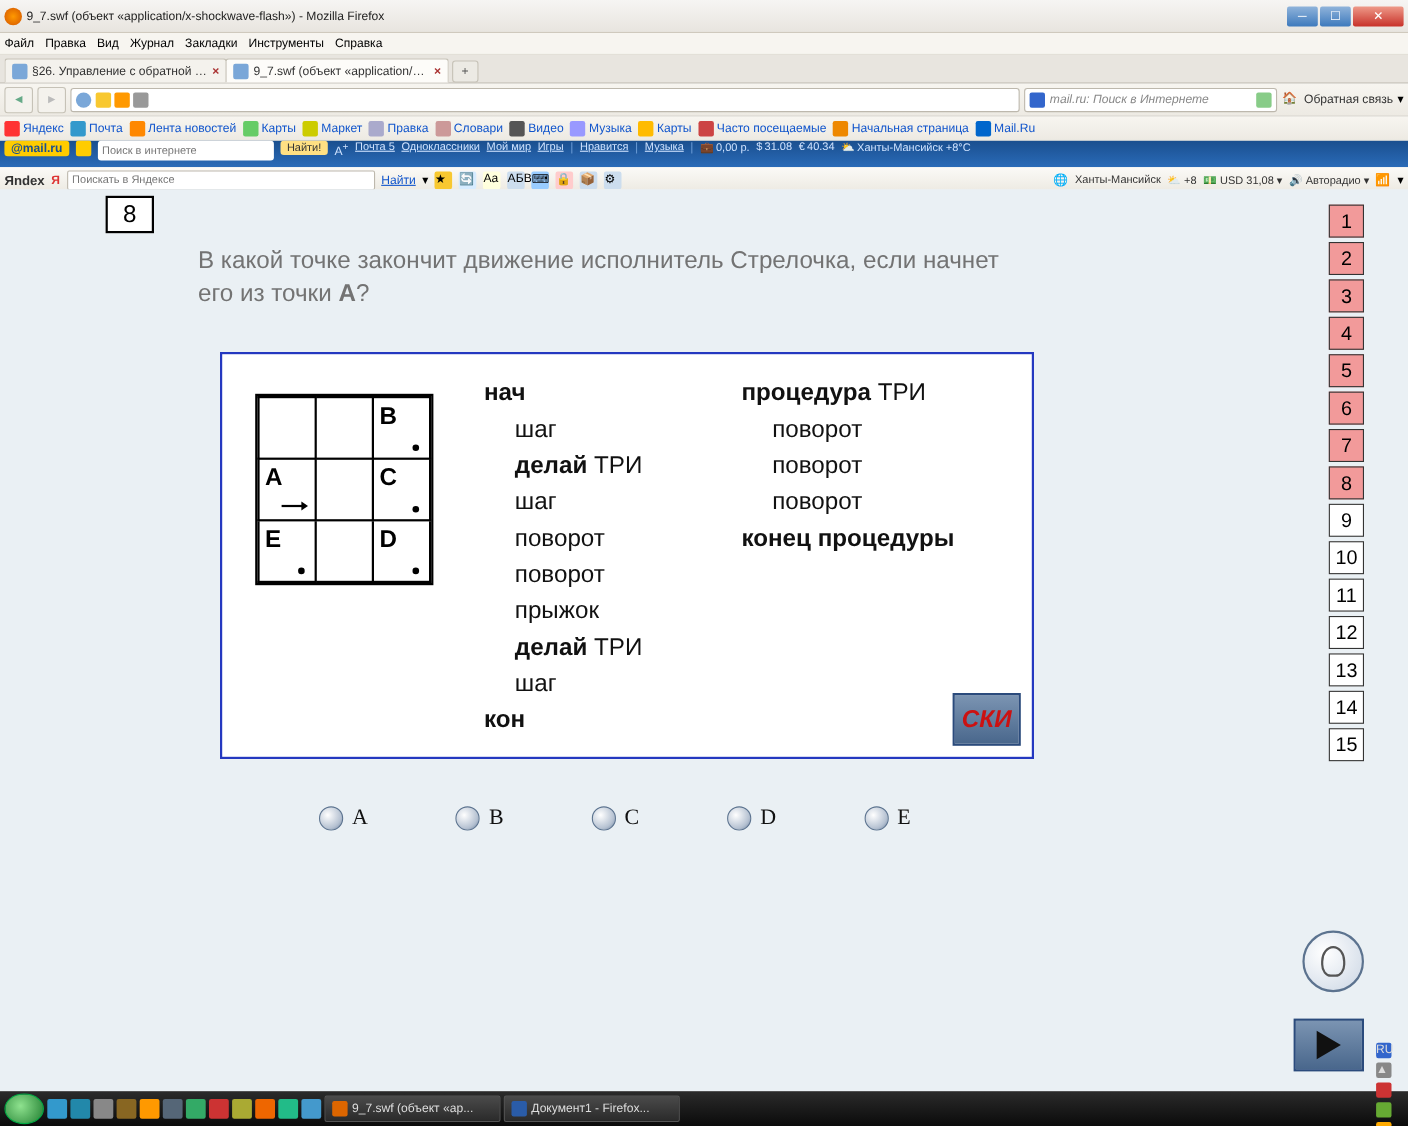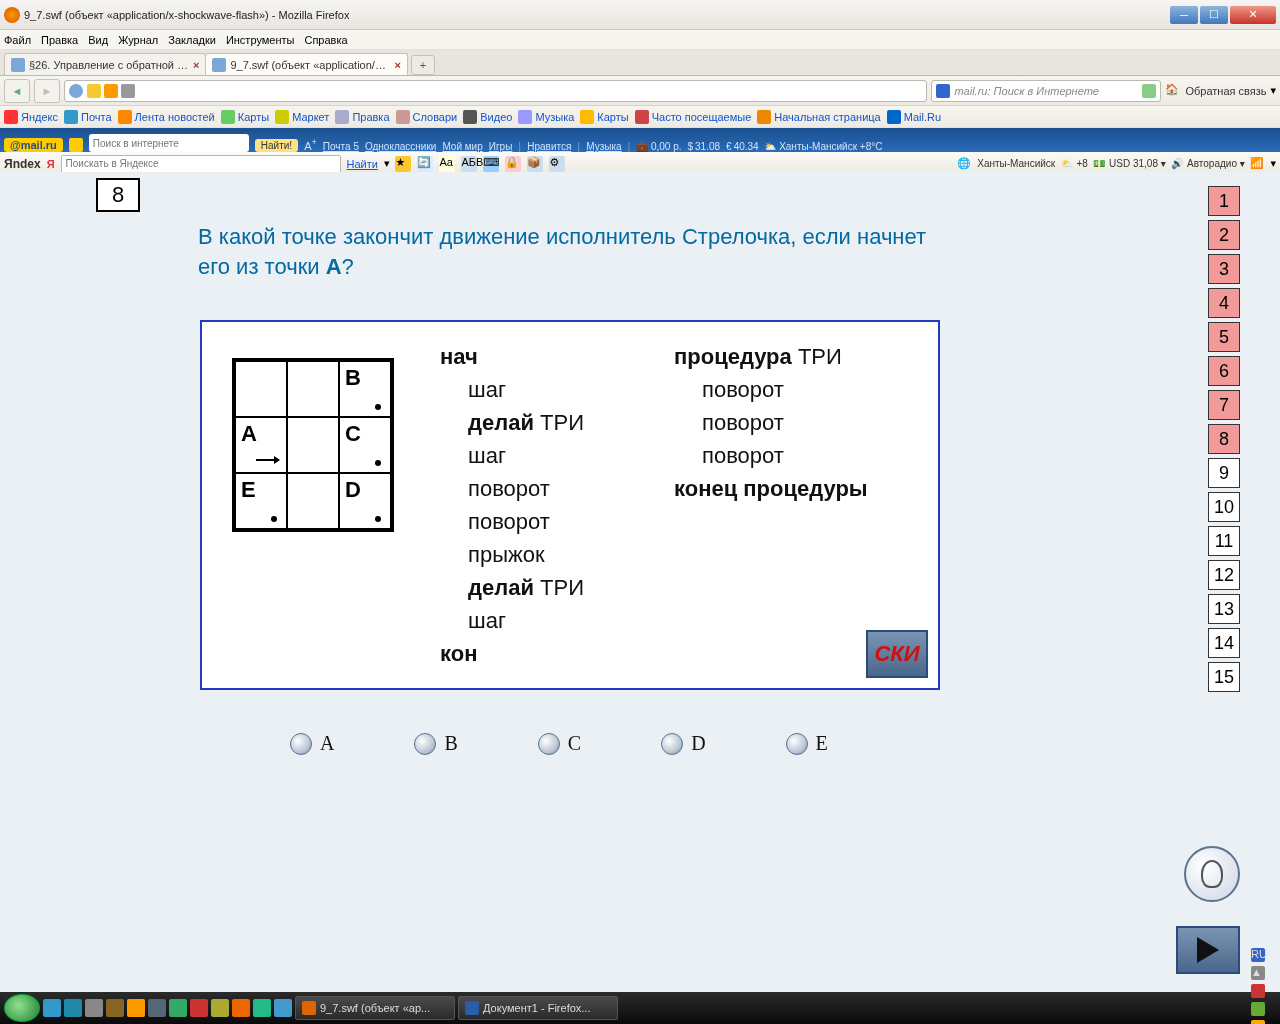--- a/index.html
+++ b/index.html
@@ -38,40 +38,40 @@
 .url-icons span { width:14px; height:14px; background:#e8d27a; border-radius:2px; }
 .search-box { width: 230px; height: 22px; background: #fff; border: 1px solid #bdb8ad; border-radius: 3px; display:flex; align-items:center; padding:0 4px; gap:4px; }
 .search-text { flex:1; color:#888; font-style: italic; }
 .home-ico { width:16px; height:16px; }
 .feedback { color:#333; }
 
 
 .bm-row { height: 22px; background: linear-gradient(#f7f5f0,#edeae3); display: flex; align-items: center; padding: 0 4px; gap: 6px; border-bottom: 1px solid #e3e0d8; }
 .bm { display:flex; align-items:center; gap:3px; color:#15c; cursor:default; white-space:nowrap; }
 .bm .bm-ico { width:14px; height:14px; background:#d33; border-radius:2px; }
-.mailru-row { height: 24px; background: linear-gradient(#1a4f8f,#2a6bb8); display:flex; align-items:flex-end; padding: 0 4px; gap: 6px; color:#fff; }
+.mailru-row { height: 24px; background: linear-gradient(#1a4f8f,#2a6bb8); display:flex; align-items:flex-start; padding: 0 4px; gap: 6px; color:#fff; }
 .mailru-logo { background:#ffcc00; color:#1a4f8f; font-weight:bold; padding:1px 6px; border-radius:3px; font-size:11px; }
 .mailru-search { background:#fff; height:18px; border-radius:3px; display:flex; align-items:center; padding:0 4px; width:160px; }
 .mailru-search input { border:none; outline:none; font-size:10px; flex:1; color:#666; }
 .mailru-btn { background:#ffe083; color:#333; padding:1px 6px; border-radius:3px; font-size:10px; }
 .mailru-link { color:#cfe3ff; text-decoration:underline; font-size:10px; }
 .mailru-sep { color:#6a9bd6; }
 .mailru-stat { color:#cfe3ff; font-size:10px; display:flex; align-items:center; gap:2px; }
 .yandex-row { height: 24px; background: linear-gradient(#fbfaf7,#ece9e1); display:flex; align-items:center; padding:0 4px; gap:6px; border-bottom:1px solid #d6d2c8; }
 .ya-logo { font-weight:bold; color:#333; font-size:12px; }
 .ya-search { background:#fff; border:1px solid #bdb8ad; height:18px; width:280px; border-radius:2px; display:flex; align-items:center; padding:0 4px; }
 .ya-search input { border:none; outline:none; font-size:10px; color:#888; flex:1; }
 .ya-btn { color:#15c; text-decoration:underline; }
 .ya-ico { width:16px; height:16px; background:#cde; border-radius:2px; }
 .ya-weather { color:#333; font-size:10px; }
 
 
 .content { position:absolute; top:172px; left:0; right:0; bottom:32px; background:#eaf0f4; }
 .page-num { position:absolute; top:6px; left:96px; width:44px; height:34px; border:2px solid #000; background:#fff; display:flex; align-items:center; justify-content:center; font: 22px Arial; }
-.question-text { position:absolute; top:50px; left:198px; width:760px; font: 22px/1.35 Verdana, sans-serif; color:#0369a1; }
+.question-text { position:absolute; top:50px; left:180px; width:760px; font: 22px/1.35 Verdana, sans-serif; color:#737373; }
 .question-text b { font-weight:bold; }
 .qbox { position:absolute; top:148px; left:200px; width:740px; height:370px; border:2px solid #2438c0; background:#fff; }
 .grid { position:absolute; top:36px; left:30px; border:2px solid #000; }
 .grid table { border-collapse:collapse; }
 .grid td { width:52px; height:56px; border:2px solid #000; font: bold 22px Arial; vertical-align:top; padding:3px 5px; position:relative; }
 .dot { position:absolute; bottom:6px; right:9px; width:6px; height:6px; background:#000; border-radius:50%; }
 .arrowcell .arrow { position:absolute; bottom:11px; left:20px; width:22px; height:2px; background:#000; }
 .arrowcell .arrow:after { content:""; position:absolute; right:-2px; top:-3px; border-left:6px solid #000; border-top:4px solid transparent; border-bottom:4px solid transparent; }
 .code-left { position:absolute; top:18px; left:238px; font: 22px/1.5 Verdana,sans-serif; color:#111; }
 .code-left .kw { font-weight:bold; }

